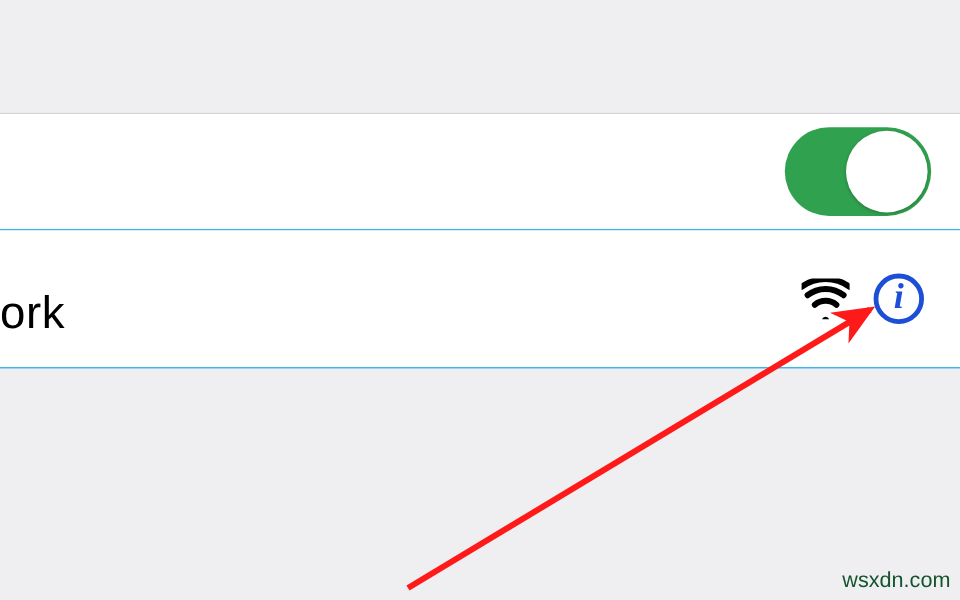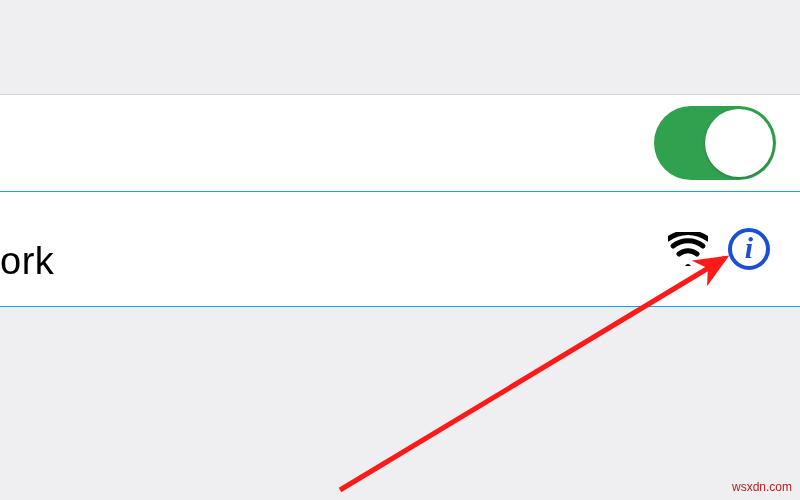--- a/index.html
+++ b/index.html
@@ -89,22 +89,22 @@
     position: absolute;
     left: 0; top: 0;
     width: 800px; height: 500px;
     pointer-events: none;
   }
   
   .watermark {
     position: absolute;
     right: 8px;
     bottom: 6px;
-    font-size: 12px;
-    color: #b91c1c;
+    font-size: 18px;
+    color: #14532d;
     font-family: Arial, sans-serif;
   }
 </style>
 </head>
 <body>
 
 <div class="row toggle-row row-border-top row-border-bottom">
   <div class="toggle on">
     <div class="knob"></div>
   </div>

